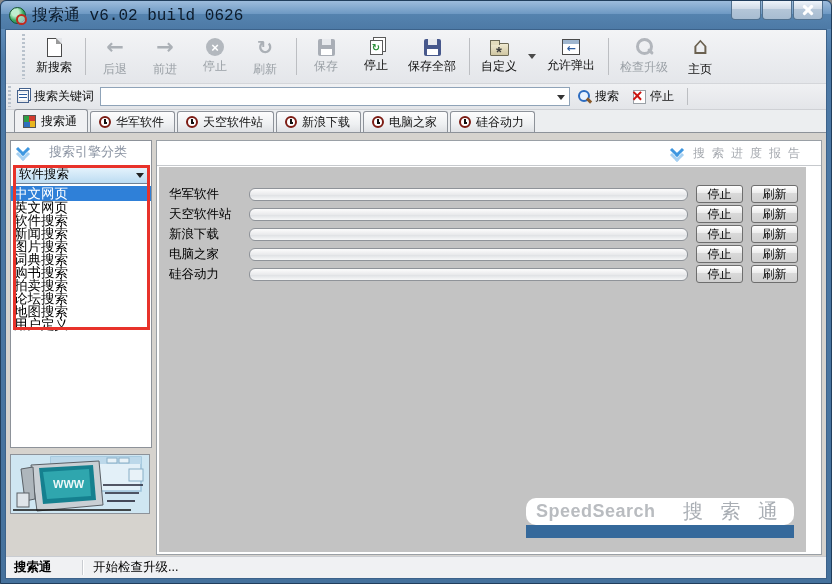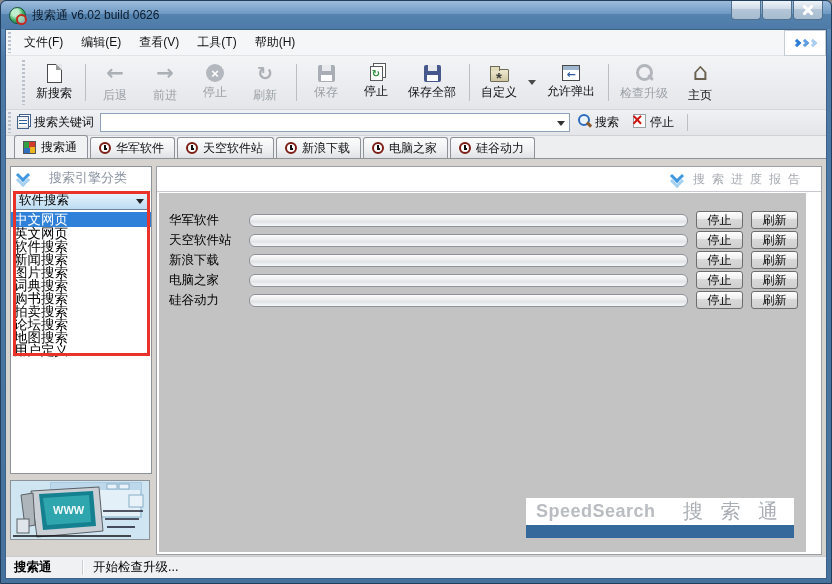--- a/index.html
+++ b/index.html
@@ -9,21 +9,21 @@
   
   .window { width:832px; height:584px; display:flex; flex-direction:column;
     background:linear-gradient(180deg,#6f9cc9,#4c79a6 60px,#45719c);
     border:1px solid #213e5c; border-radius:6px 6px 0 0; overflow:hidden; position:relative; }
   .titlebar { height:28px; display:flex; align-items:center; padding:0 8px; position:relative;
     background:linear-gradient(180deg,#9dbcdc,#6f9ac4 45%,#5583af 46%,#4d7aa6); border-radius:6px 6px 0 0; }
   .app-icon { width:17px; height:17px; border-radius:50%; margin-right:6px; position:relative;
     background:radial-gradient(circle at 35% 30%, #bfeecf 0 25%, #3aa95c 55%, #1f7fa0); border:1px solid #14532d; }
   .app-icon::after { content:""; position:absolute; right:-2px; bottom:-2px; width:7px; height:7px;
     border:2px solid #c22a1e; border-radius:50%; background:rgba(255,255,255,.5); }
-  .title-text { font-size:12px; color:#0c1b2b; }
+  .title-text { font-size:16px; color:#0c1b2b;font-family:Liberation Mono, monospace; }
   .win-buttons { position:absolute; right:8px; top:0; display:flex; gap:1px; }
   .win-btn { width:30px; height:19px; border:1px solid #51718f; border-top:none; border-radius:0 0 4px 4px;
     background:linear-gradient(180deg,#eef4fa,#cfdae6 45%,#b4c6d8 46%,#a7bcd1); position:relative; }
   .glyph-close::before,.glyph-close::after { content:""; position:absolute; left:50%; top:50%; width:13px; height:3px; background:#fff; border-radius:1px; }
   .glyph-close::before { transform:translate(-50%,-50%) rotate(45deg); }
   .glyph-close::after  { transform:translate(-50%,-50%) rotate(-45deg); }
 
   .frame-body { flex:1; margin:0 4px 4px; background:#f0f1f3; display:flex; flex-direction:column; border:1px solid #3c628a; }
 
   
@@ -75,21 +75,21 @@
   .ic-check-upgrade::after { content:""; position:absolute; left:13px; top:13px; width:7px; height:3px; background:#b2b6bc; transform:rotate(45deg); border-radius:2px; }
   .ic-home::before { content:"⌂"; font-family:"DejaVu Sans",sans-serif; font-size:24px; color:#6b6150; line-height:.8; }
 
   
   .keywordbar { height:26px; background:linear-gradient(180deg,#f0f1f3,#e3e5e9); border-bottom:1px solid #cfd1d5; display:flex; align-items:center; padding-right:8px; }
   .ic-keyword-pages { width:12px; height:13px; background:#fff; border:1px solid #44618c; box-shadow:2px -2px 0 -1px #fff,2px -2px 0 0 #44618c; margin:0 5px 0 2px;
     background-image:repeating-linear-gradient(180deg,#2d5c9e 0 1px,transparent 1px 3px); background-clip:content-box; padding:2px 1px; }
   .kw-label { font-size:12px; color:#111; margin-right:6px; white-space:nowrap; }
   .kw-combo { flex:1; max-width:470px; height:19px; background:#fff; border:1px solid #8fa3b8; display:flex; align-items:center; position:relative; font-size:12px; padding:0 18px 0 4px; }
   .kw-combo .combo-arrow { position:absolute; right:4px; top:7px; width:0; height:0; border-left:4px solid transparent; border-right:4px solid transparent; border-top:5px solid #333; }
-  .kw-btn { display:flex; gap:4px; font-size:12px; color:#111; padding:2px 7px; white-space:nowrap; }
+  .kw-btn { display:flex; align-items:center; gap:4px; font-size:12px; color:#111; padding:2px 7px; white-space:nowrap; }
   .ic-search-magnifier { width:14px; height:14px; position:relative; }
   .ic-search-magnifier::before { content:""; position:absolute; left:1px; top:0; width:8px; height:8px; border:2px solid #2d6cc0; border-radius:50%; background:#eaf3ff; }
   .ic-search-magnifier::after { content:""; position:absolute; left:9px; top:9px; width:6px; height:3px; background:#8a5a2a; transform:rotate(45deg); }
   .ic-stop-x { width:13px; height:14px; background:#fff; border:1px solid #9aa0a6; position:relative; }
   .ic-stop-x::before { content:"×"; position:absolute; left:-2px; top:-5px; font-size:18px; font-weight:bold; color:#cc1410; }
   .kw-sep { width:1px; align-self:stretch; margin:4px 6px; background:#bcbec2; }
 
   
   .tabsrow { height:23px; background:#eceef0; display:flex; align-items:flex-end; padding-left:8px; border-bottom:1px solid #8d9299; }
   .tab { display:flex; align-items:center; gap:5px; font-size:12px; color:#111; padding:3px 10px 3px 8px; height:21px;
@@ -123,21 +123,21 @@
   .rp-title { font-size:12px; color:#a6aab0; letter-spacing:7px; white-space:nowrap; }
   .rp-body { position:absolute; left:2px; right:15px; top:26px; bottom:2px; background:#c3c3c3; }
   .rows { padding-top:18px; }
   .p-row { display:flex; align-items:center; height:18px; margin-bottom:2px; padding:0 8px 0 10px; gap:8px; }
   .p-label { width:72px; font-size:12.5px; color:#000; white-space:nowrap; }
   .trough { flex:1; height:13px; border:1px solid #8f9399; border-radius:6px;
     background:linear-gradient(180deg,#fdfdfd,#e9eaec 50%,#dfe1e4 55%,#f6f7f8); }
   .mini-btn { width:47px; height:18px; border:1px solid #6e6e6e; border-radius:3px; font-size:12px; color:#000;
     background:linear-gradient(180deg,#ffffff,#ececec 45%,#d9d9d9 46%,#cfcfcf); display:flex; align-items:center; justify-content:center; }
   .branding { position:absolute; right:12px; bottom:14px; width:268px; }
-  .brand-bar { height:27px; background:#fff; display:flex; align-items:center; justify-content:space-between; padding:0 10px; }
+  .brand-bar { height:27px; background:#fff; display:flex; align-items:center; justify-content:space-between; padding:0 10px;border-radius:10px; }
   .brand-logo { font-size:18px; font-weight:bold; color:#b9bcc0; letter-spacing:.5px; }
   .brand-name { font-size:20px; color:#a9aeb4; letter-spacing:6px; }
   .brand-blue { height:13px; background:#35699b; }
 
   
   .statusbar { height:22px; background:#f0f1f3; border-top:1px solid #c9ccd1; display:flex; align-items:center; font-size:12.5px; }
   .sb-app { width:76px; padding-left:8px; font-weight:bold; color:#000; }
   .sb-sep { width:1px; align-self:stretch; margin:3px 0; background:#c9ccd1; box-shadow:1px 0 0 #fff; }
   .sb-msg { padding-left:10px; color:#000; }
 
@@ -156,40 +156,20 @@
         <span class="win-btn ic-minimize glyph-minimize"></span>
 
         <span class="win-btn ic-maximize glyph-maximize"></span>
 
         <span class="win-btn ic-close glyph-close"></span>
       </div>
   </div>
 
   <div class="frame-body">
 
-    <div class="menubar">
-      <span class="grip"></span>
-      <div style="display:flex">
-
-          <span class="menu-item">文件(F)</span>
-
-          <span class="menu-item">编辑(E)</span>
-
-          <span class="menu-item">查看(V)</span>
-
-          <span class="menu-item">工具(T)</span>
-
-          <span class="menu-item">帮助(H)</span>
-        </div>
-      <span class="menu-chevron">
-        <i class="chev"></i>
-          <i class="chev c2"></i>
-          <i class="chev c3"></i>
-      </span>
-    </div>
 
     <div class="toolbar">
       <span class="grip"></span>
       <div style="display:flex">
 
           <div style="display:flex">
             <div class="tb-btn">
               <span class="tb-icon ic-new-search glyph-new-search"></span>
               <span>新搜索</span>
             </div>

